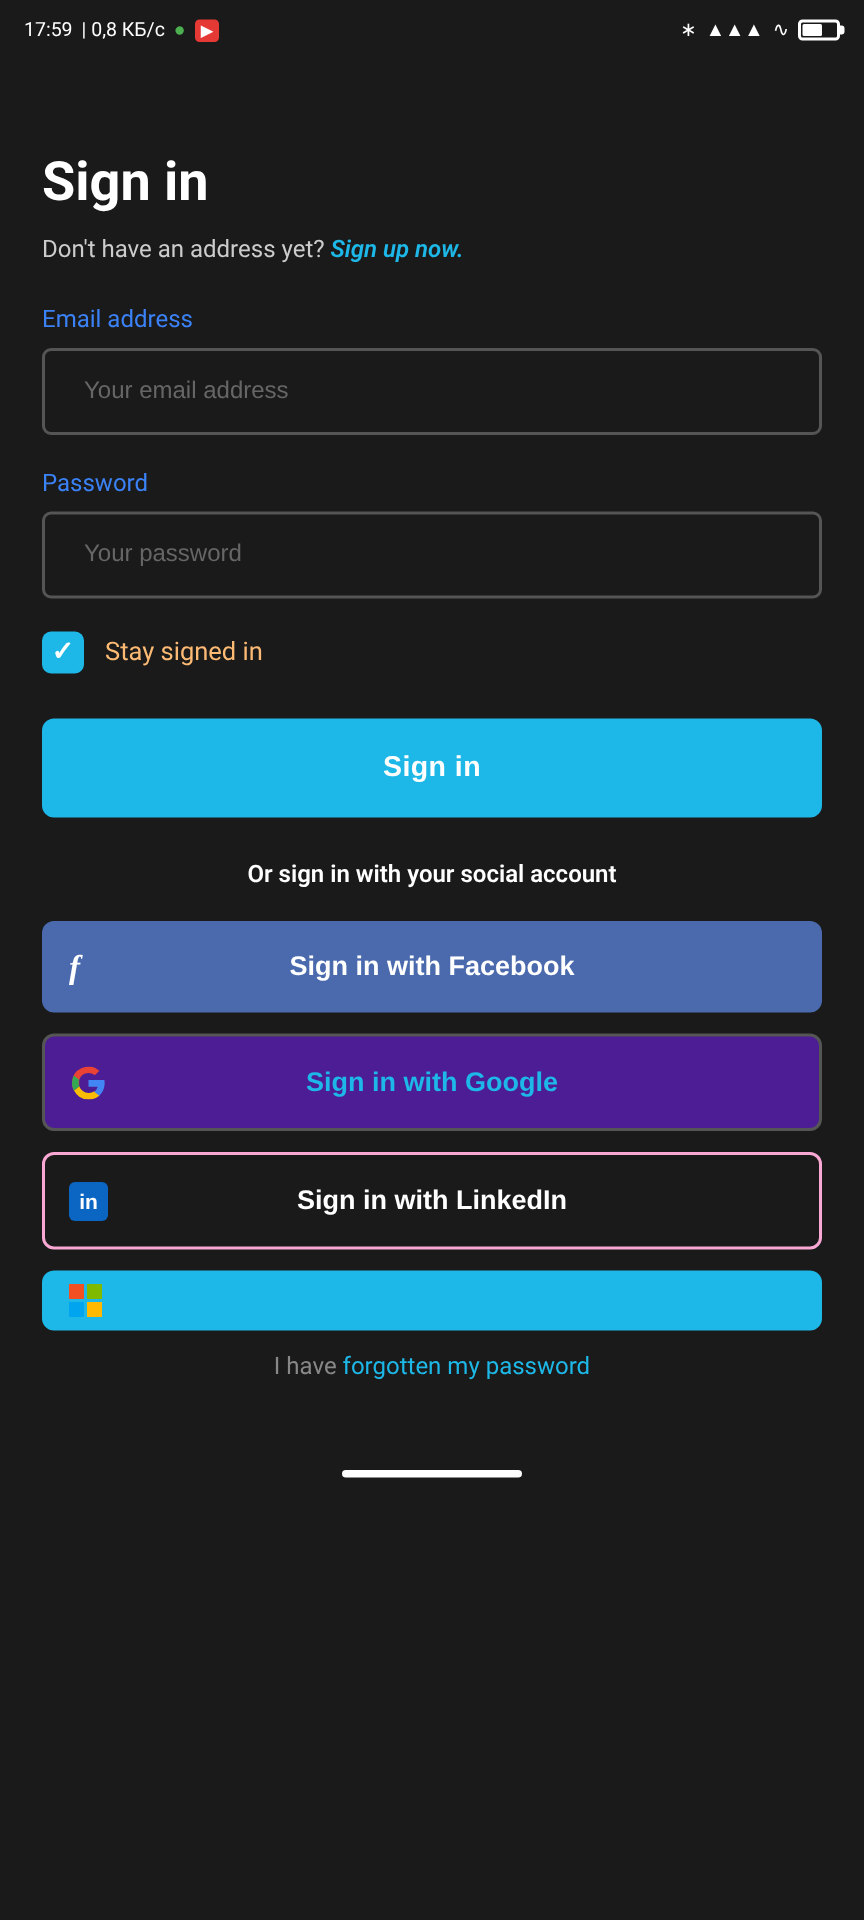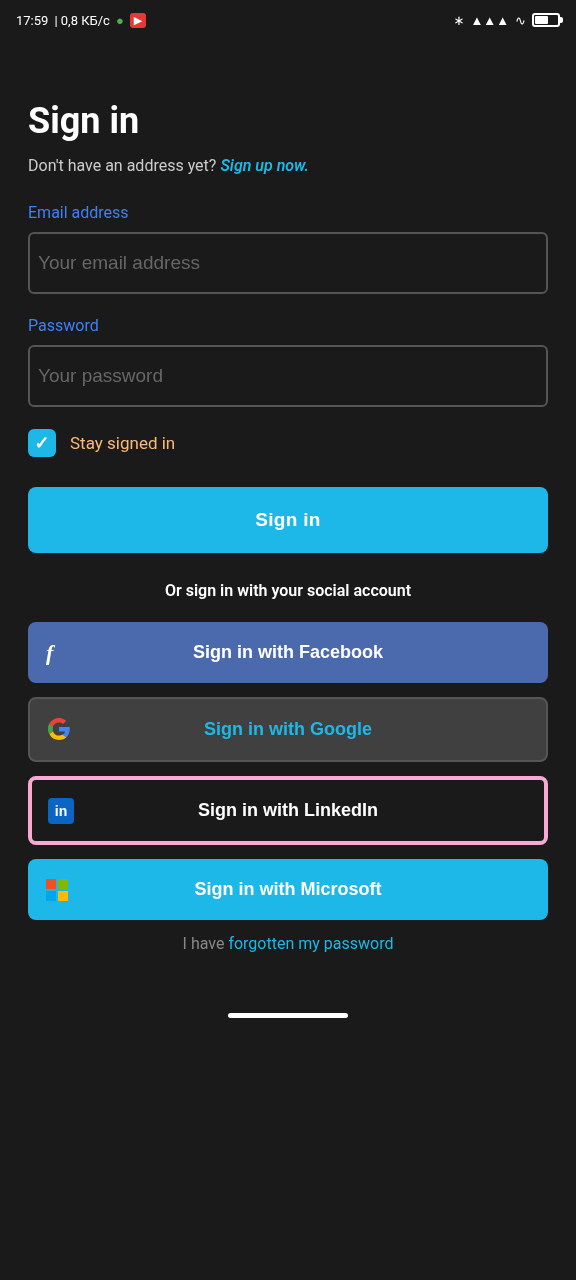--- a/index.html
+++ b/index.html
@@ -98,22 +98,22 @@
       color: #3b82f6;
       margin-bottom: 10px;
       display: block;
     }
 
     .text-input {
       width: 100%;
       background: transparent;
       border: 2px solid #555555;
       border-radius: 6px;
-      padding: 18px 8px;
-      font-size: 19px;
+      padding: 18px 26px;
+      font-size: 16px;
       color: #5eead4;
       outline: none;
       margin-bottom: 22px;
     }
 
     .text-input::placeholder {
       color: #666666;
     }
 
     
@@ -194,30 +194,29 @@
       font-size: 20px;
       font-weight: 900;
     }
 
     .facebook-btn {
       background: #4a6aad;
       color: #ffffff;
     }
 
     .google-btn {
-      background: #404040;
+      background: #4c1d95;
       color: #1db8e8;
       border: 2px solid #555555;
-      align-items: flex-end;
     }
 
     .linkedin-btn {
       background: #1a1a1a;
       color: #ffffff;
-      border: 4px solid #f9a8d4;
+      border: 2px solid #f9a8d4;
     }
 
     .microsoft-btn {
       background: #1db8e8;
       color: #ffffff;
     }
 
     .google-g-icon {
       width: 22px;
       height: 22px;
@@ -354,21 +353,20 @@
   </button>
 
   
   <button class="social-btn microsoft-btn">
     <div class="microsoft-icon">
       <div class="ms-square" style="background:#f25022;"></div>
       <div class="ms-square" style="background:#7fba00;"></div>
       <div class="ms-square" style="background:#00a4ef;"></div>
       <div class="ms-square" style="background:#ffb900;"></div>
     </div>
-    <span>Sign in with Microsoft</span>
   </button>
 
   
   <p class="forgotten-pw">
     <span>I have</span>
     <span class="forgotten-link">forgotten my password</span>
   </p>
 
 </div>
 

